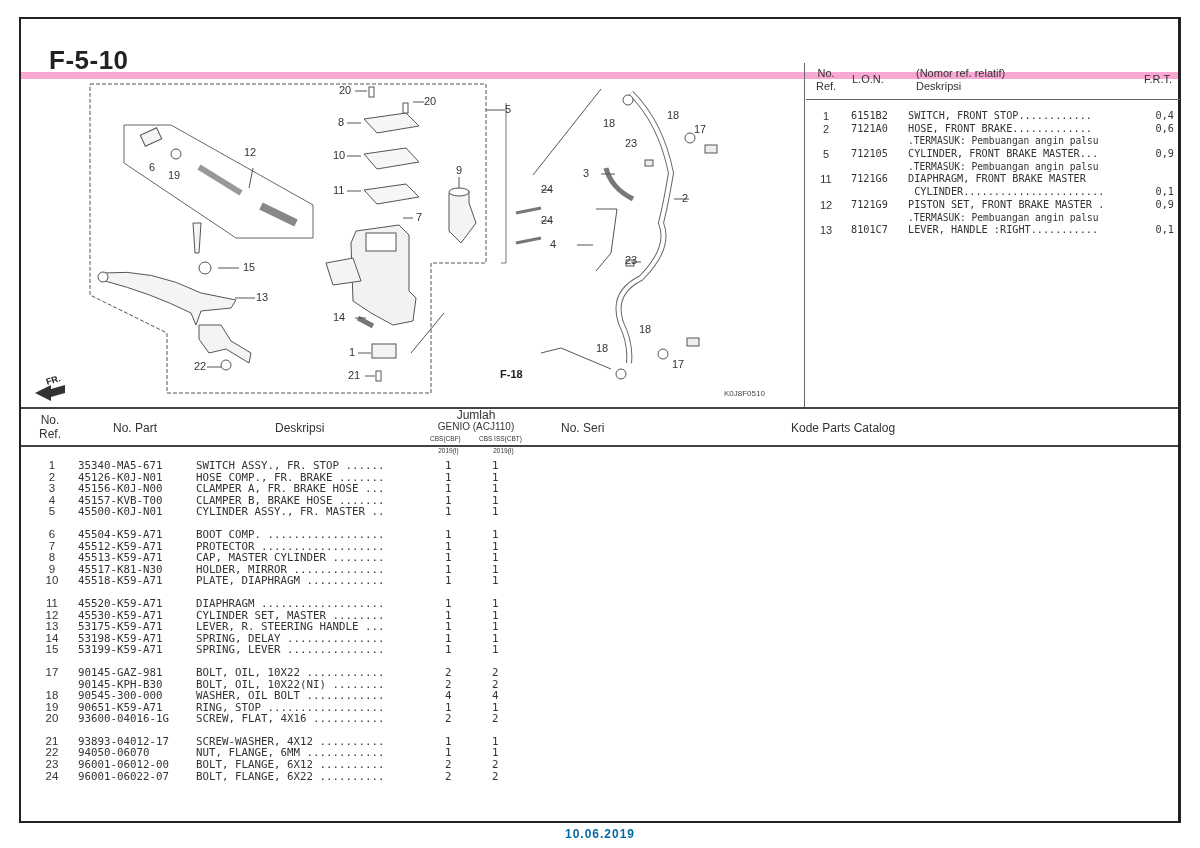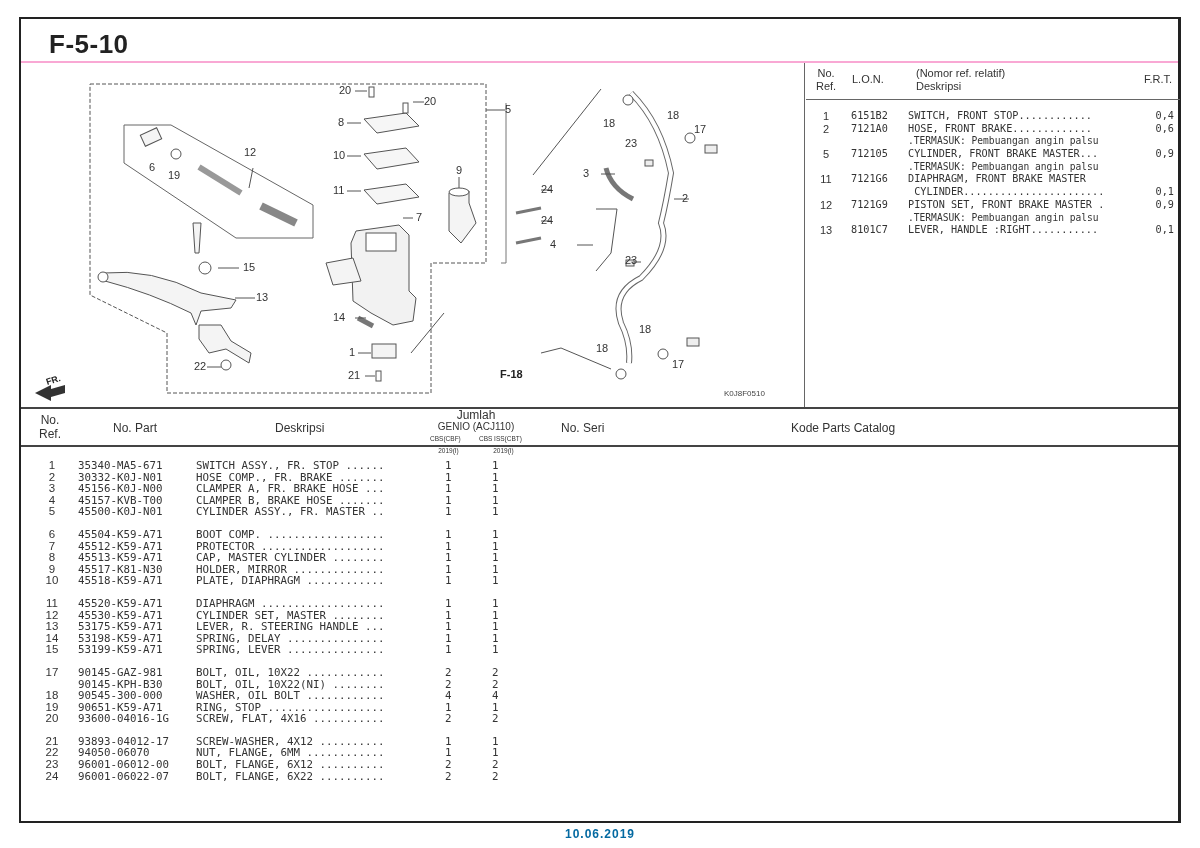--- a/index.html
+++ b/index.html
@@ -1,18 +1,18 @@
 <!DOCTYPE html>
 <html><head>
   <meta charset="utf-8">
   <style>
     * { box-sizing: border-box; margin: 0; padding: 0; }
     body { width: 1200px; height: 848px; background: #fff; position: relative; overflow: hidden; font-family: "Liberation Sans", sans-serif; color: #222; }
     .frame { position: absolute; left: 19px; top: 17px; width: 1162px; height: 806px; border: 2px solid #222; border-right-width: 3px; }
-    .title-bar { position: absolute; left: 0; top: 0; width: 100%; height: 44px; border-bottom: 2px solid #f9a8d4; }
+    .title-bar { position: absolute; left: 0; top: 16px; width: 100%; height: 44px; border-bottom: 7px solid #f9a8d4; }
     .page-code { position: absolute; left: 28px; top: 10px; font-size: 26px; font-weight: bold; letter-spacing: 0.5px; }
     .page-title { position: absolute; left: 314px; top: 10px; font-size: 26px; font-weight: bold; letter-spacing: 0.5px; }
     .diagram { position: absolute; left: 0; top: 44px; width: 784px; height: 344px; border-right: 1px solid #666; }
     .diagram svg { position: absolute; left: 0; top: 0; }
     .callout { position: absolute; font-size: 11px; color: #333; }
     .fig-code { position: absolute; font-size: 8px; color: #444; }
     .fr-ref { position: absolute; font-size: 11px; font-weight: bold; }
     .ref-panel { position: absolute; left: 785px; top: 44px; width: 374px; height: 344px; }
     .ref-head { position: absolute; left: 0; top: 0; width: 100%; height: 37px; border-bottom: 1px solid #666; font-size: 11px; color: #333; }
     .ref-head .h-no { position: absolute; left: 10px; top: 4px; text-align: center; line-height: 13px; }
@@ -237,21 +237,21 @@
           <span>2019(I)</span>
           <span>2019(I)</span>
         </div>
     </div>
     <div class="ph ph-seri">No. Seri</div>
     <div class="ph ph-kode">Kode Parts Catalog</div>
   </div>
 
   <div class="parts-body" id="parts-body">
       <div class="p-row"><span class="p-no">1</span><span class="p-part">35340-MA5-671</span><span class="p-desc">SWITCH ASSY., FR. STOP ......</span><span class="p-q1">1</span><span class="p-q2">1</span></div>
-      <div class="p-row"><span class="p-no">2</span><span class="p-part">30332-K0J-N01</span><span class="p-desc">HOSE COMP., FR. BRAKE .......</span><span class="p-q1">1</span><span class="p-q2">1</span></div>
+      <div class="p-row"><span class="p-no">2</span><span class="p-part">45126-K0J-N01</span><span class="p-desc">HOSE COMP., FR. BRAKE .......</span><span class="p-q1">1</span><span class="p-q2">1</span></div>
       <div class="p-row"><span class="p-no">3</span><span class="p-part">45156-K0J-N00</span><span class="p-desc">CLAMPER A, FR. BRAKE HOSE ...</span><span class="p-q1">1</span><span class="p-q2">1</span></div>
       <div class="p-row"><span class="p-no">4</span><span class="p-part">45157-KVB-T00</span><span class="p-desc">CLAMPER B, BRAKE HOSE .......</span><span class="p-q1">1</span><span class="p-q2">1</span></div>
       <div class="p-row"><span class="p-no">5</span><span class="p-part">45500-K0J-N01</span><span class="p-desc">CYLINDER ASSY., FR. MASTER ..</span><span class="p-q1">1</span><span class="p-q2">1</span></div>
       <div class="p-row gap"><span class="p-no">6</span><span class="p-part">45504-K59-A71</span><span class="p-desc">BOOT COMP. ..................</span><span class="p-q1">1</span><span class="p-q2">1</span></div>
       <div class="p-row"><span class="p-no">7</span><span class="p-part">45512-K59-A71</span><span class="p-desc">PROTECTOR ...................</span><span class="p-q1">1</span><span class="p-q2">1</span></div>
       <div class="p-row"><span class="p-no">8</span><span class="p-part">45513-K59-A71</span><span class="p-desc">CAP, MASTER CYLINDER ........</span><span class="p-q1">1</span><span class="p-q2">1</span></div>
       <div class="p-row"><span class="p-no">9</span><span class="p-part">45517-K81-N30</span><span class="p-desc">HOLDER, MIRROR ..............</span><span class="p-q1">1</span><span class="p-q2">1</span></div>
       <div class="p-row"><span class="p-no">10</span><span class="p-part">45518-K59-A71</span><span class="p-desc">PLATE, DIAPHRAGM ............</span><span class="p-q1">1</span><span class="p-q2">1</span></div>
       <div class="p-row gap"><span class="p-no">11</span><span class="p-part">45520-K59-A71</span><span class="p-desc">DIAPHRAGM ...................</span><span class="p-q1">1</span><span class="p-q2">1</span></div>
       <div class="p-row"><span class="p-no">12</span><span class="p-part">45530-K59-A71</span><span class="p-desc">CYLINDER SET, MASTER ........</span><span class="p-q1">1</span><span class="p-q2">1</span></div>

